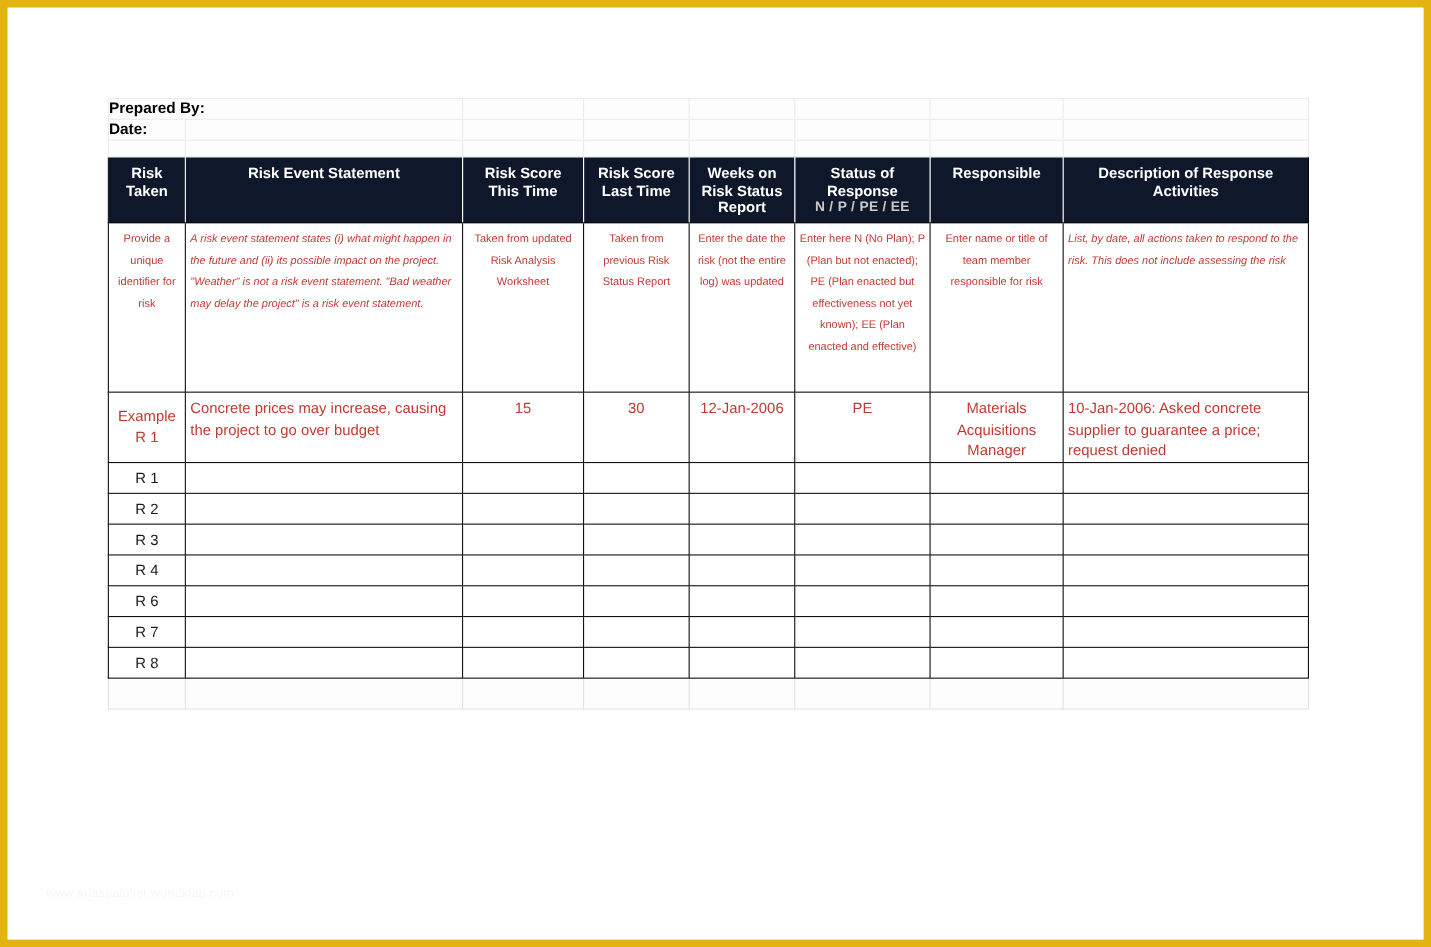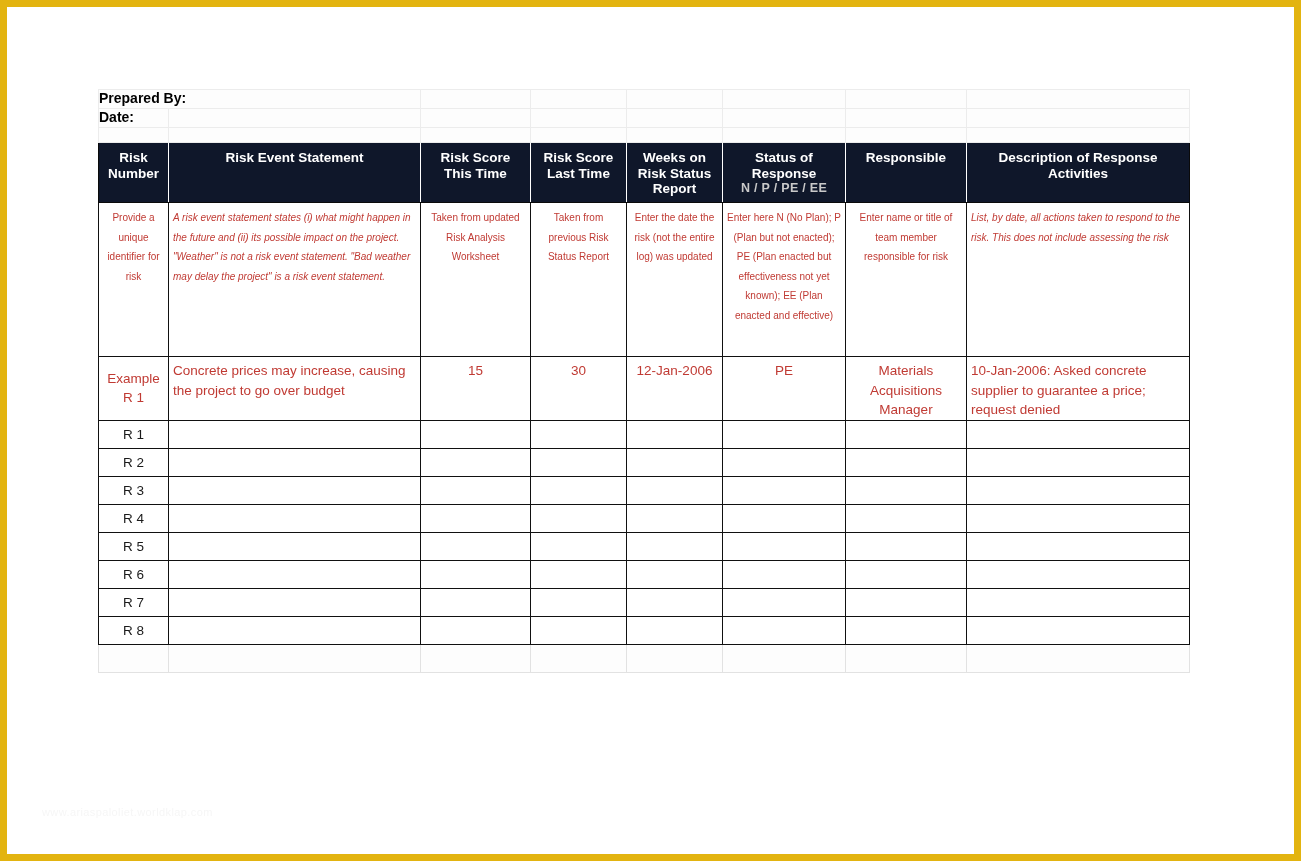--- a/index.html
+++ b/index.html
@@ -212,21 +212,21 @@
         <td></td>
         <td></td>
         <td></td>
         <td></td>
         <td></td>
       </tr>
 
       <tr class="hdr">
         <th>
           <span>Risk</span><br>
-          <span>Number</span>
+          <span>Taken</span>
         </th>
         <th>
           <span>Risk Event Statement</span>
         </th>
         <th>
           <span>Risk Score</span><br>
           <span>This Time</span>
         </th>
         <th>
           <span>Risk Score</span><br>
@@ -306,30 +306,20 @@
         <td>R 4</td>
         <td></td>
         <td></td>
         <td></td>
         <td></td>
         <td></td>
         <td></td>
         <td></td>
       </tr>
       <tr class="rrow">
-        <td>R 5</td>
-        <td></td>
-        <td></td>
-        <td></td>
-        <td></td>
-        <td></td>
-        <td></td>
-        <td></td>
-      </tr>
-      <tr class="rrow">
         <td>R 6</td>
         <td></td>
         <td></td>
         <td></td>
         <td></td>
         <td></td>
         <td></td>
         <td></td>
       </tr>
       <tr class="rrow">

